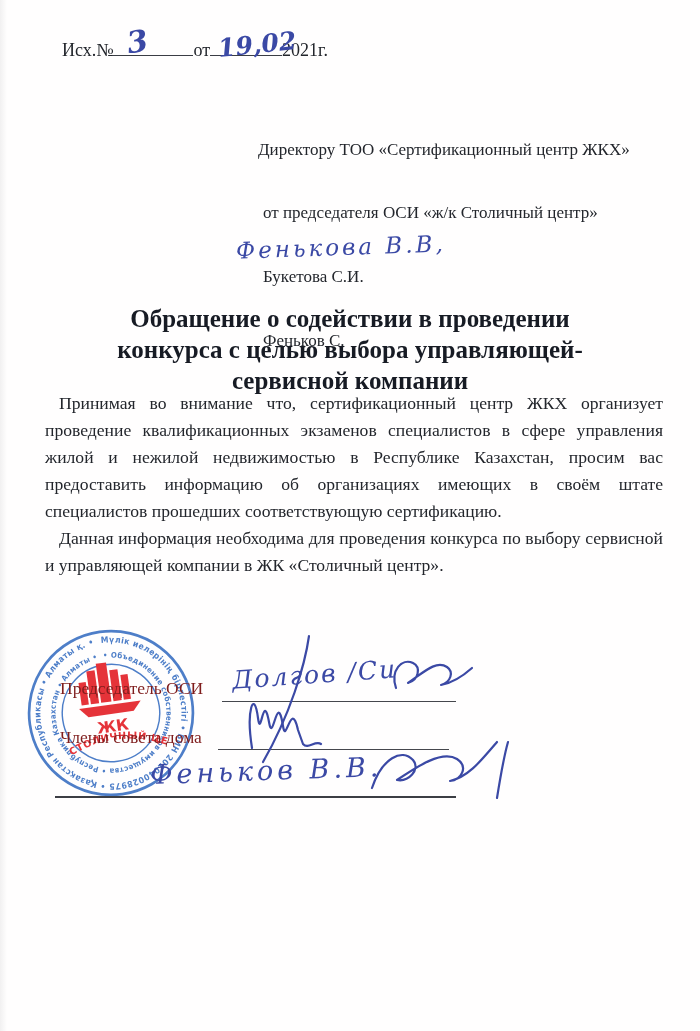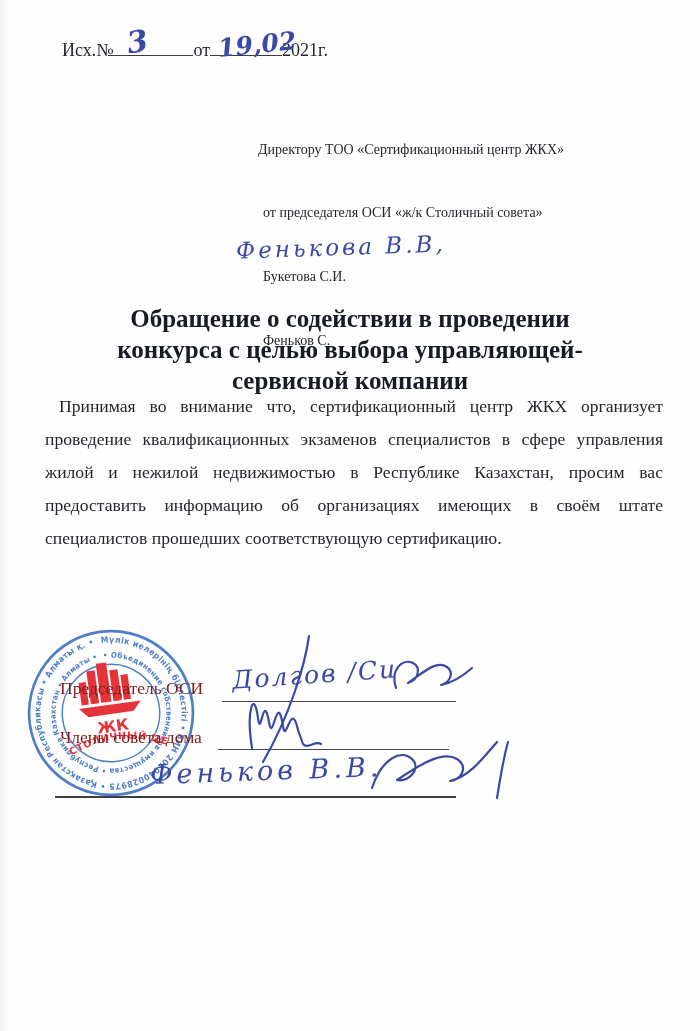--- a/index.html
+++ b/index.html
@@ -20,31 +20,31 @@
   .ref-line{ position:absolute; left:62px; top:40px; font-size:18px; white-space:nowrap; }
   .ref-line .t{ vertical-align:baseline; }
   .blank{ display:inline-block; border-bottom:1.4px solid #3a3d44; position:relative; vertical-align:baseline; }
   .blank.b1{ width:80px; }
   .blank.b2{ width:72px; }
   .hw{ font-family:"DejaVu Serif","Liberation Serif",serif; font-style:italic; color:#3b49a5; }
   .hw-num{ position:absolute; left:14px; bottom:-4px; font-size:30px; transform:rotate(-9deg); font-weight:bold; }
   .hw-date{ position:absolute; left:8px; bottom:-4px; font-size:25px; transform:rotate(-6deg); white-space:nowrap; font-weight:bold; }
 
   
-  .recipient{ position:absolute; left:258px; top:96px; width:420px; font-size:14px; line-height:21.3px; white-space:pre-wrap; }
+  .recipient{ position:absolute; left:258px; top:96px; width:420px; font-size:17px; line-height:21.3px; white-space:pre-wrap; }
   .recipient .r-line.pad{ padding-left:5px; }
   .recipient-hw{ position:absolute; left:236px; top:234px; font-size:23px; letter-spacing:3px; transform:rotate(-2deg); }
 
   
   .title{ position:absolute; top:303px; left:80px; width:540px; text-align:center;
           font-size:25px; font-weight:bold; line-height:31px; color:#171b24; }
 
   
   .body-text{ position:absolute; left:45px; top:390px; width:618px;
-              font-size:17.6px; line-height:33px; text-align:justify; text-align-last:left; }
+              font-size:17.6px; line-height:27px; text-align:justify; text-align-last:left; }
   .body-text p{ text-indent:14px; }
 
   
   .sig-label{ position:absolute; left:60px; font-size:17.5px; color:#7f1d1d; white-space:nowrap; }
   .lbl1{ top:678px; } .lbl2{ top:727px; }
   .sig-line{ position:absolute; border-bottom:1.6px solid #45474d; }
   .sl1{ left:222px; top:686px; width:234px; height:16px; }
   .sl2{ left:218px; top:734px; width:231px; height:16px; }
   .sl3{ left:55px;  top:781px; width:401px; height:17px; border-bottom-width:2px; border-bottom-color:#3c3e44; }
   .sig-hw1{ position:absolute; left:232px; top:660px; font-size:25px; letter-spacing:2px; transform:rotate(-4deg); white-space:nowrap; }
@@ -64,30 +64,31 @@
 <body>
 
 <div class="page">
 
   <div class="ref-line">
     <span class="t">Исх.№</span><span class="blank b1"><span class="hw hw-num">3</span></span><span class="t">от</span><span class="blank b2"><span class="hw hw-date">19,02</span></span><span class="t">2021г.</span>
   </div>
 
   <div class="recipient">
     <div class="r-line">Директору ТОО «Сертификационный центр ЖКХ»</div>
-    <div class="r-line pad">от председателя ОСИ «ж/к Столичный совета»</div>
+    <div class="r-line pad">от председателя ОСИ «ж/к Столичный центр»</div>
     <div class="r-line pad">Букетова С.И.</div>
     <div class="r-line pad">Феньков С.</div>
   </div>
   <div class="hw recipient-hw">Фенькова В.В,</div>
 
   <div class="title">Обращение о содействии в проведении конкурса с целью выбора управляющей-сервисной компании</div>
 
   <div class="body-text">
     <p>Принимая во внимание что, сертификационный центр ЖКХ организует проведение квалификационных экзаменов специалистов в сфере управления жилой и нежилой недвижимостью в Республике Казахстан, просим вас предоставить информацию об организациях имеющих в своём штате специалистов прошедших соответствующую сертификацию.</p>
+    <p>Данная информация необходима для проведения конкурса по выбору сервисной и управляющей компании в ЖК «Столичный центр».</p>
   </div>
 
   <svg class="stamp" viewBox="0 0 162 162">
     <defs>
       <path id="oc" d="M81,13 a68,68 0 1,1 -0.1,0"></path>
       <path id="ic" d="M81,27.5 a53.5,53.5 0 1,1 -0.1,0"></path>
       <path id="arc" d="M34,118 Q81,96 128,118"></path>
     </defs>
     <circle cx="81" cy="81" r="79" class="stamp-blue-stroke" stroke-width="2.6"></circle>
     <circle cx="81" cy="81" r="47" class="stamp-blue-stroke" stroke-width="1.4"></circle>

